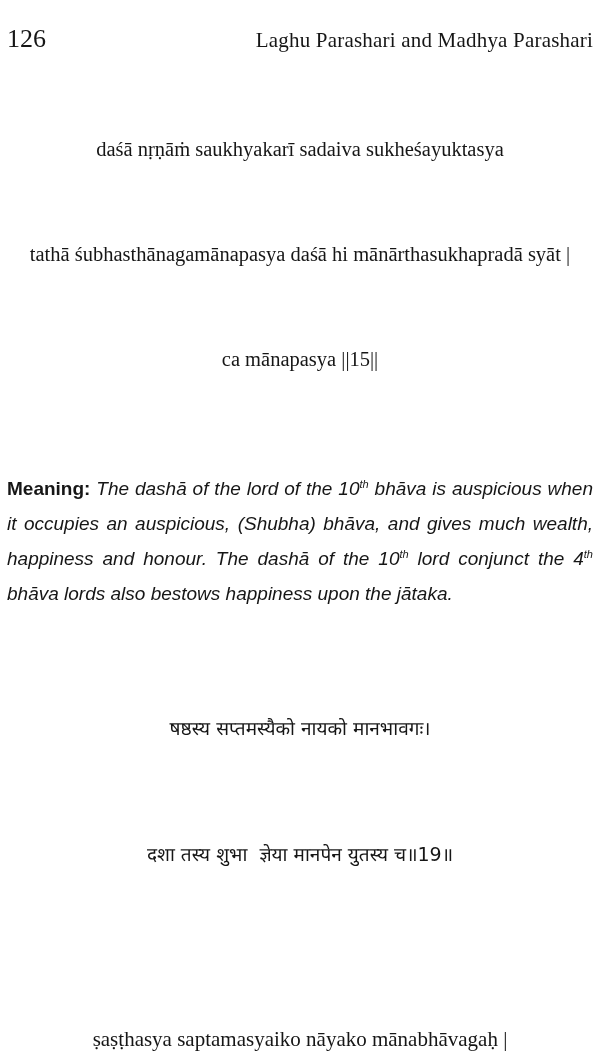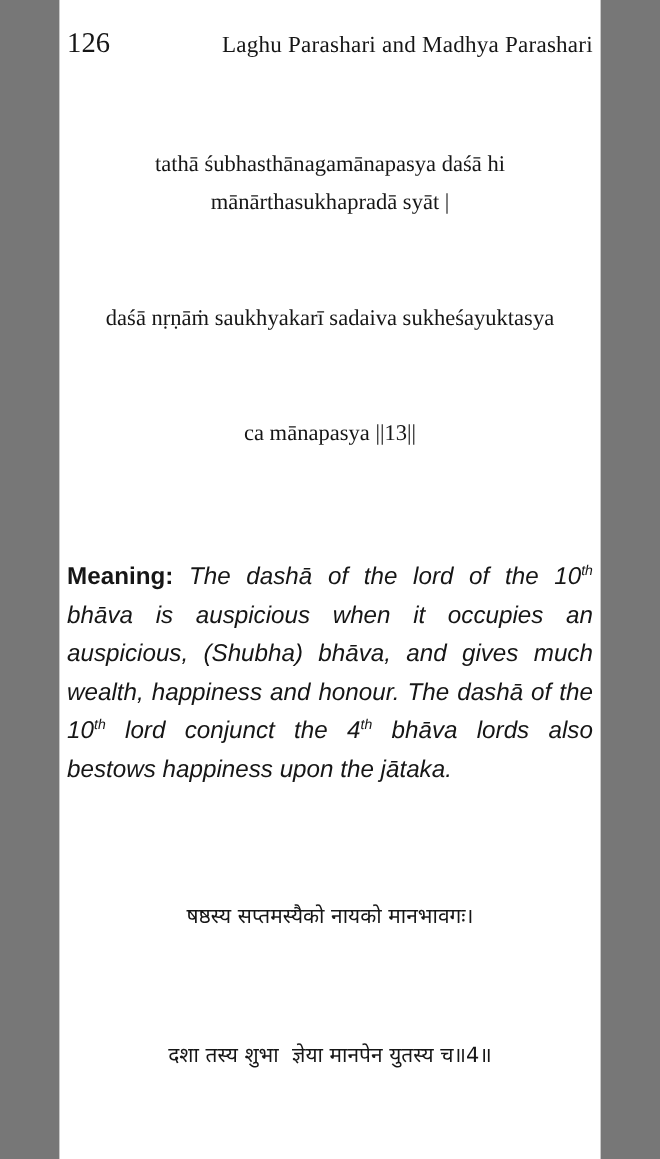--- a/index.html
+++ b/index.html
@@ -1,18 +1,18 @@
 <!DOCTYPE html>
 <html><head>
 <meta charset="utf-8">
 <style>
   html, body { margin: 0; padding: 0; background: #777; }
   .page {
     position: relative;
-    width: 492px;
+    width: 600px;
     height: 1054px;
     margin: 0 auto;
     background: #ffffff;
     color: #161616;
     box-sizing: border-box;
     padding: 0 7px;
     overflow: hidden;
   }
   
   .running-head {
@@ -39,49 +39,49 @@
     line-height: 42px;
   }
   .translit16 { margin-top: 5px; font-size: 21px; line-height: 30px; }
 
   
   p { margin: 0; }
   .meaning {
     margin-top: 24px;
     font-family: "Liberation Sans", sans-serif;
     font-style: italic;
-    font-size: 22px;
+    font-size: 19px;
     line-height: 35px;
     text-align: justify;
   }
   .meaning .plabel { font-style: normal; }
   .plabel { font-weight: bold; }
   sup { font-size: 0.58em; line-height: 0; vertical-align: super; }
 </style>
 </head>
 <body>
 
 <div class="page">
 
   <header class="running-head">
     <span class="pagenum">126</span>
     <span class="head-title">Laghu Parashari and Madhya Parashari</span>
   </header>
 
   <div class="verse v15">
+    <div class="vline">daśā nṛṇāṁ saukhyakarī sadaiva sukheśayuktasya</div>
     <div class="vline">tathā śubhasthānagamānapasya daśā hi mānārthasukhapradā syāt |</div>
-    <div class="vline">daśā nṛṇāṁ saukhyakarī sadaiva sukheśayuktasya</div>
-    <div class="vline">ca mānapasya ||13||</div>
+    <div class="vline">ca mānapasya ||15||</div>
   </div>
 
   <p class="meaning"><span class="plabel">Meaning:</span><span class="ptext"><span> The dashā of the lord of the 10</span><sup>th</sup><span> bhāva is auspicious when it occupies an auspicious, (Shubha) bhāva, and gives much wealth, happiness and honour. The dashā of the 10</span><sup>th</sup><span> lord conjunct the 4</span><sup>th</sup><span> bhāva lords also bestows happiness upon the jātaka.</span></span></p>
 
   <div class="verse deva">
     <div class="vline">षष्ठस्य सप्तमस्यैको नायको मानभावगः।</div>
-    <div class="vline">दशा तस्य शुभा  ज्ञेया मानपेन युतस्य च॥4॥</div>
+    <div class="vline">दशा तस्य शुभा  ज्ञेया मानपेन युतस्य च॥19॥</div>
   </div>
 
   <div class="verse translit16">
     <div class="vline">ṣaṣṭhasya saptamasyaiko nāyako mānabhāvagaḥ |</div>
     
   </div>
 
 </div>
 
 </body></html>

